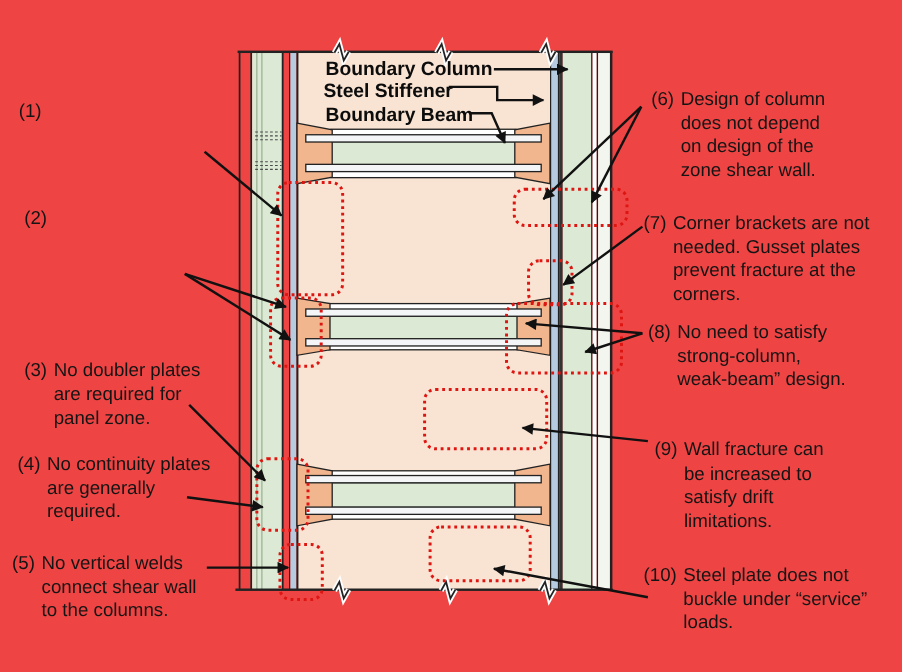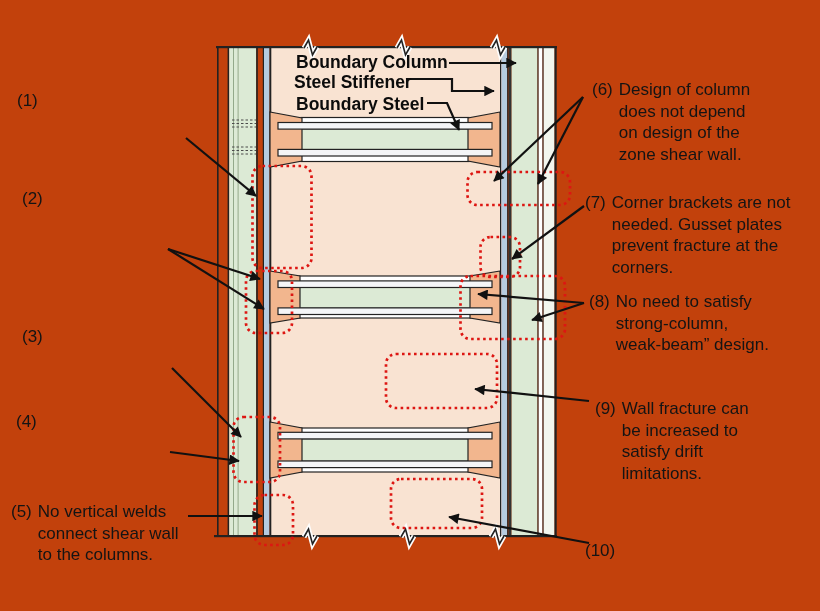--- a/index.html
+++ b/index.html
@@ -1,16 +1,16 @@
 <!DOCTYPE html>
 <html><head>
 <meta charset="utf-8">
 <style>
   html,body{margin:0;padding:0;background:#fdfdfd;}
-  .canvas{position:relative;width:820px;height:611px;background:#c2410c;
+  .canvas{position:relative;width:820px;height:611px;background:#ef4444;
           font-family:"Liberation Sans",sans-serif;overflow:hidden;}
   .canvas > svg{position:absolute;left:0;top:0;}
   .dlabel{position:absolute;font-weight:bold;font-size:17.5px;color:#0c0c0c;white-space:nowrap;}
   .ann{position:absolute;display:flex;gap:6px;font-size:17px;line-height:21.5px;color:#141414;}
   .ann .num{flex:0 0 auto;}
   .ann .txt{white-space:pre-line;}
 </style>
 </head>
 <body>
 
@@ -137,33 +137,39 @@
       <line x1="584" y1="206" x2="512" y2="259" marker-end="url(#ah)"></line>
       <line x1="584" y1="303" x2="478" y2="294" marker-end="url(#ah)"></line>
       <line x1="584" y1="303" x2="532" y2="320" marker-end="url(#ah)"></line>
       <line x1="589" y1="401" x2="475" y2="389" marker-end="url(#ah)"></line>
       <line x1="589" y1="543" x2="449" y2="517" marker-end="url(#ah)"></line>
     </g>
   </svg>
 
   <div class="dlabel" style="left:296px;top:52px">Boundary Column</div>
   <div class="dlabel" style="left:294px;top:72px">Steel Stiffener</div>
-  <div class="dlabel" style="left:296px;top:94px">Boundary Steel</div>
+  <div class="dlabel" style="left:296px;top:94px">Boundary Beam</div>
 
   <div class="ann" style="left:17px;top:90px;width:185px">
     <span class="num">(1)</span>
   </div>
   <div class="ann" style="left:22px;top:188px;width:215px">
     <span class="num">(2)</span>
   </div>
   <div class="ann" style="left:22px;top:326px;width:190px">
     <span class="num">(3)</span>
+    <span class="txt">No doubler plates
+are required for
+panel zone.</span>
   </div>
   <div class="ann" style="left:16px;top:411px;width:205px">
     <span class="num">(4)</span>
+    <span class="txt">No continuity plates
+are generally
+required.</span>
   </div>
   <div class="ann" style="left:11px;top:501px;width:195px">
     <span class="num">(5)</span>
     <span class="txt">No vertical welds
 connect shear wall
 to the columns.</span>
   </div>
 
   <div class="ann" style="left:592px;top:79px;width:200px">
     <span class="num">(6)</span>
@@ -185,17 +191,20 @@
 strong-column,
 weak-beam” design.</span>
   </div>
   <div class="ann" style="left:595px;top:398px;width:200px">
     <span class="num">(9)</span>
     <span class="txt">Wall fracture can
 be increased to
 satisfy drift
 limitations.</span>
   </div>
-  <div class="ann" style="left:585px;top:540px;width:225px">
+  <div class="ann" style="left:585px;top:512px;width:225px">
     <span class="num">(10)</span>
+    <span class="txt">Steel plate does not
+buckle under “service”
+loads.</span>
   </div>
 
 </div>
 
 </body></html>

